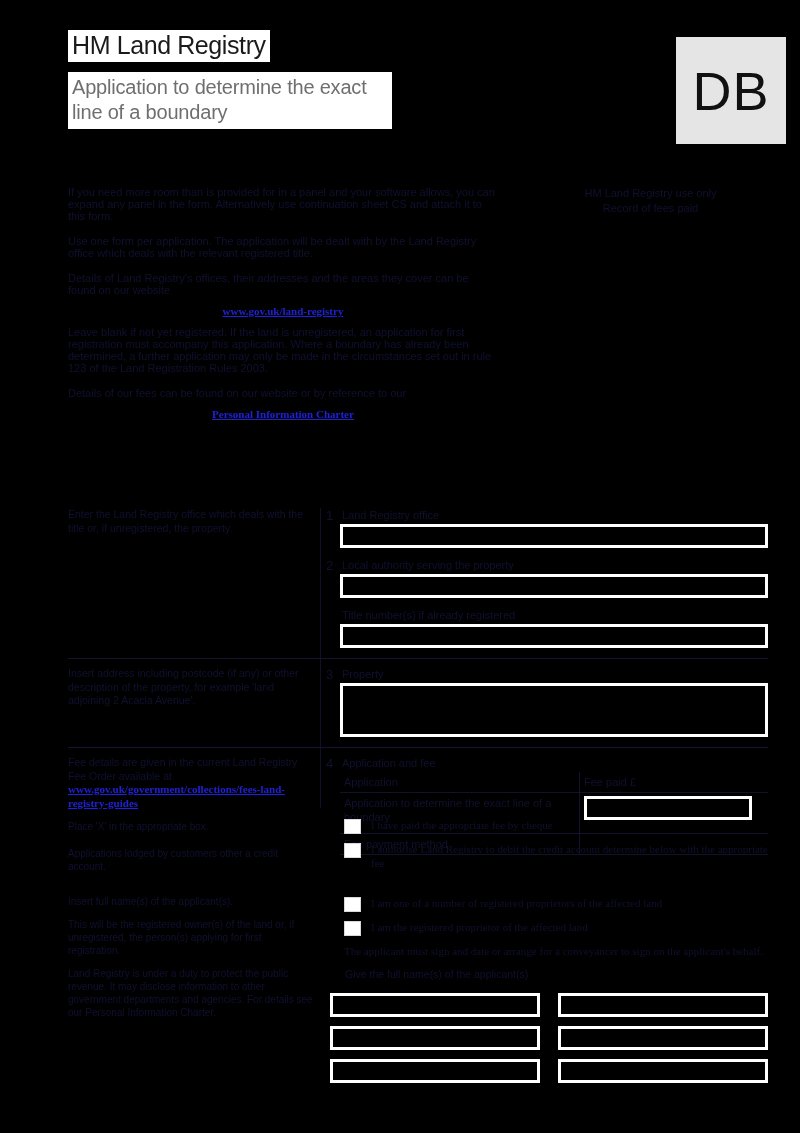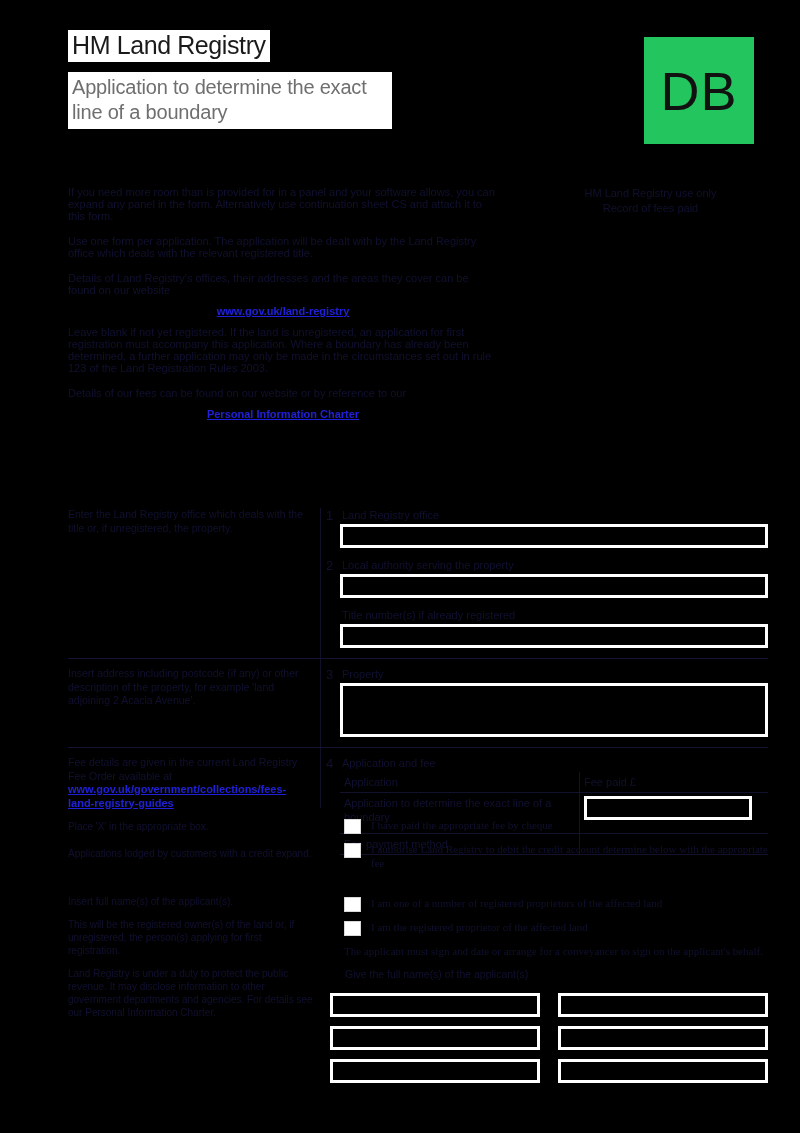--- a/index.html
+++ b/index.html
@@ -18,35 +18,35 @@
     font-size:25px;line-height:29px;font-weight:400;
     padding:1px 4px 2px 4px;letter-spacing:-0.4px;white-space:nowrap;
   }
   .form-title{
     position:absolute;left:68px;top:72px;width:316px;
     background:#ffffff;color:#6f6f6f;
     font-size:20px;line-height:25px;font-weight:400;
     padding:3px 4px 4px 4px;letter-spacing:-0.2px;
   }
   .db-badge{
-    position:absolute;left:644px;top:37px;width:110px;height:107px;
-    background:#22c55e;color:#111;
+    position:absolute;left:676px;top:37px;width:110px;height:107px;
+    background:#e5e5e5;color:#111;
     display:flex;align-items:center;justify-content:center;
     font-size:54px;line-height:54px;letter-spacing:1px;font-weight:400;
   }
 
   
   .intro{position:absolute;left:68px;top:186px;width:700px;}
   .p{font-size:11px;line-height:12px;margin:0 0 13px 0;color:#101030;}
   .p.tight{margin-bottom:9px;}
   .col-left{position:absolute;left:0;top:0;width:430px;}
   .col-right{position:absolute;left:440px;top:0;width:260px;}
   .hmlr-use{font-size:11px;line-height:15px;color:#101030;text-align:center;padding-left:25px;}
   .link{color:#2020d8;text-decoration:underline;font-weight:bold;font-size:11px;}
-  a.link{cursor:pointer;}
+  a.link{cursor:pointer;font-family:Liberation Serif, serif;}
   .centered-link{text-align:center;margin:0 0 2px 0;}
 
   
   .panels{position:absolute;left:68px;top:508px;width:700px;}
   .panel{position:relative;min-height:10px;}
   .panel-side{
     position:absolute;left:0;top:0;width:240px;
     font-size:10.5px;line-height:13.5px;color:#101030;
   }
   .panel-body{margin-left:272px;position:relative;}
@@ -196,21 +196,21 @@
             <td class="rcol"></td>
           </tr>
         </tbody>
           </table>
       </div>
     </div>
   </div>
 
   <div style="position:absolute;left:68px;top:820px;width:245px;">
     <p style="margin:0 0 14px 0;font-size:10px;line-height:13px;color:#101030;">Place 'X' in the appropriate box.</p>
-    <p style="margin:0;font-size:10px;line-height:13px;color:#101030;">Applications lodged by customers with a credit expand.</p>
+    <p style="margin:0;font-size:10px;line-height:13px;color:#101030;">Applications lodged by customers other a credit account.</p>
   </div>
 
   <div style="position:absolute;left:344px;top:818px;width:424px;">
     <div class="cbrow">
       <span class="cbox"></span>
       <span class="cbtext">I have paid the appropriate fee by cheque</span>
     </div>
     <div class="cbrow">
       <span class="cbox"></span>
       <span class="cbtext">I authorise Land Registry to debit the credit account determine below with the appropriate fee</span>

